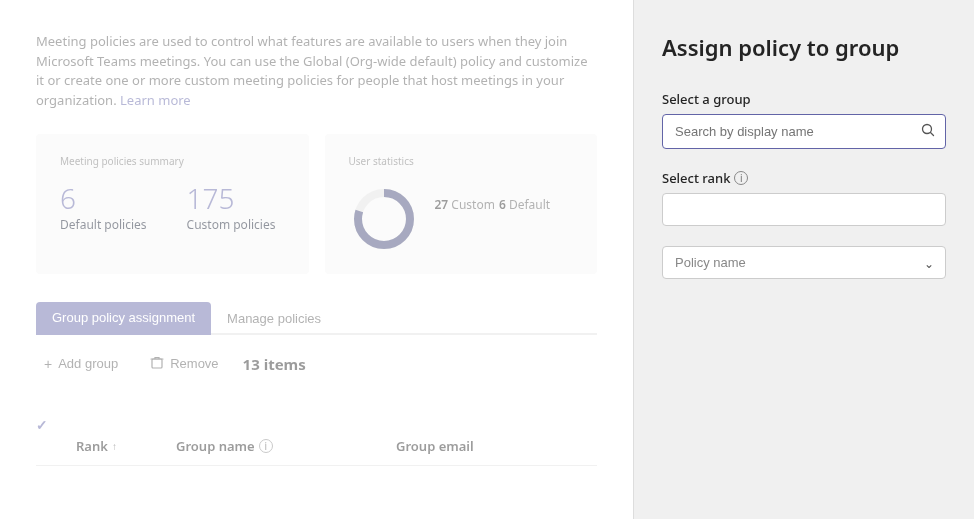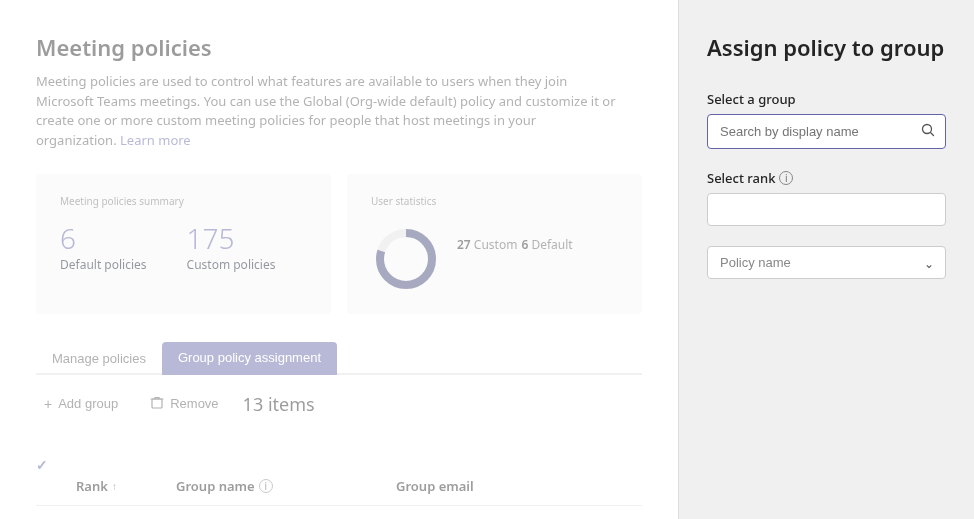--- a/index.html
+++ b/index.html
@@ -172,23 +172,23 @@
       font-size: 13px;
       color: #555;
       padding: 4px 8px;
     }
 
     .toolbar-btn .icon {
       font-size: 14px;
     }
 
     .item-count {
-      font-size: 18px;
-      color: #242424;
-      font-weight: 400;
+      font-size: 15px;
+      color: #242424;
+      font-weight: 700;
     }
 
     
     .table-header {
       display: flex;
       align-items: center;
       padding: 10px 0;
       border-bottom: 1px solid #e0e0e0;
       margin-top: 8px;
       font-size: 13px;
@@ -227,21 +227,21 @@
       display: inline-flex;
       align-items: center;
       justify-content: center;
       font-size: 10px;
       color: #888;
       cursor: pointer;
     }
 
     
     .right-panel {
-      width: 296px;
+      width: 341px;
       background: #f0f0f0;
       padding: 32px 28px;
       border-left: 1px solid #ddd;
       flex-shrink: 0;
     }
 
     .panel-title {
       font-size: 22px;
       font-weight: 600;
       color: #242424;
@@ -325,21 +325,20 @@
       transform: translateY(-50%);
       font-size: 12px;
       color: #555;
       pointer-events: none;
     }
   </style>
 </head>
 <body>
 
 <div class="left-panel">
-  <h1 class="page-title">Meeting policies</h1>
   <p class="page-description">
     <span>Meeting policies are used to control what features are available to users when they join Microsoft Teams meetings. You can use the Global (Org-wide default) policy and customize it or create one or more custom meeting policies for people that host meetings in your organization. </span><a href="#">Learn more</a>
   </p>
 
   <div class="summary-row">
     <div class="summary-card">
       <div class="card-title">Meeting policies summary</div>
       <div class="card-stats">
         <div>
           <div class="stat-value">6</div>
@@ -372,22 +371,22 @@
         </div>
         <div class="legend-item">
           <span class="legend-value">6</span>
           <span>Default</span>
         </div>
       </div>
     </div>
   </div>
 
   <div class="tabs-row">
+    <button class="tab active">Group policy assignment</button>
     <button class="tab">Manage policies</button>
-    <button class="tab active">Group policy assignment</button>
   </div>
 
   <div class="toolbar">
     <button class="toolbar-btn">
       <span class="icon">+</span>
       <span>Add group</span>
     </button>
     <button class="toolbar-btn">
       <span class="icon">
         <svg width="14" height="14" viewBox="0 0 14 14" fill="none">

